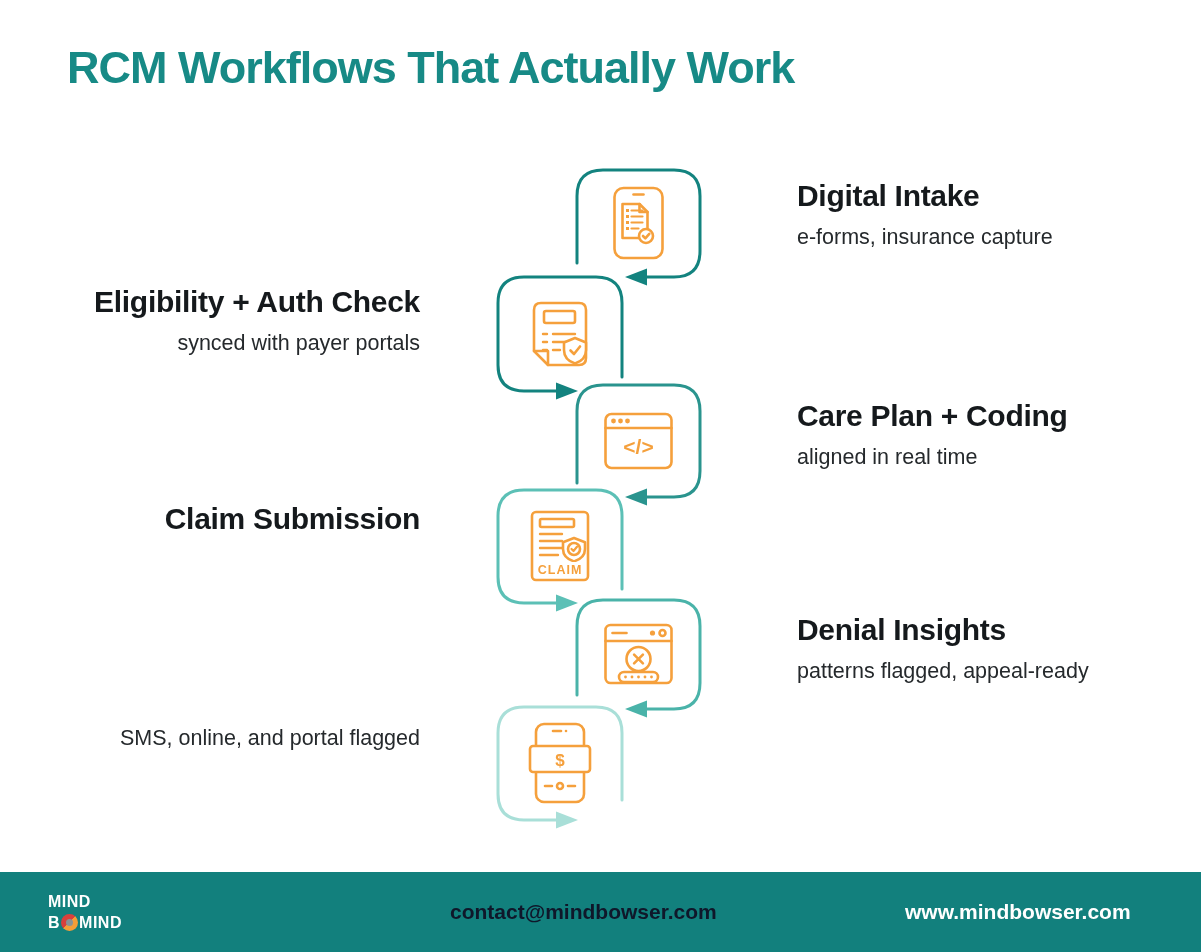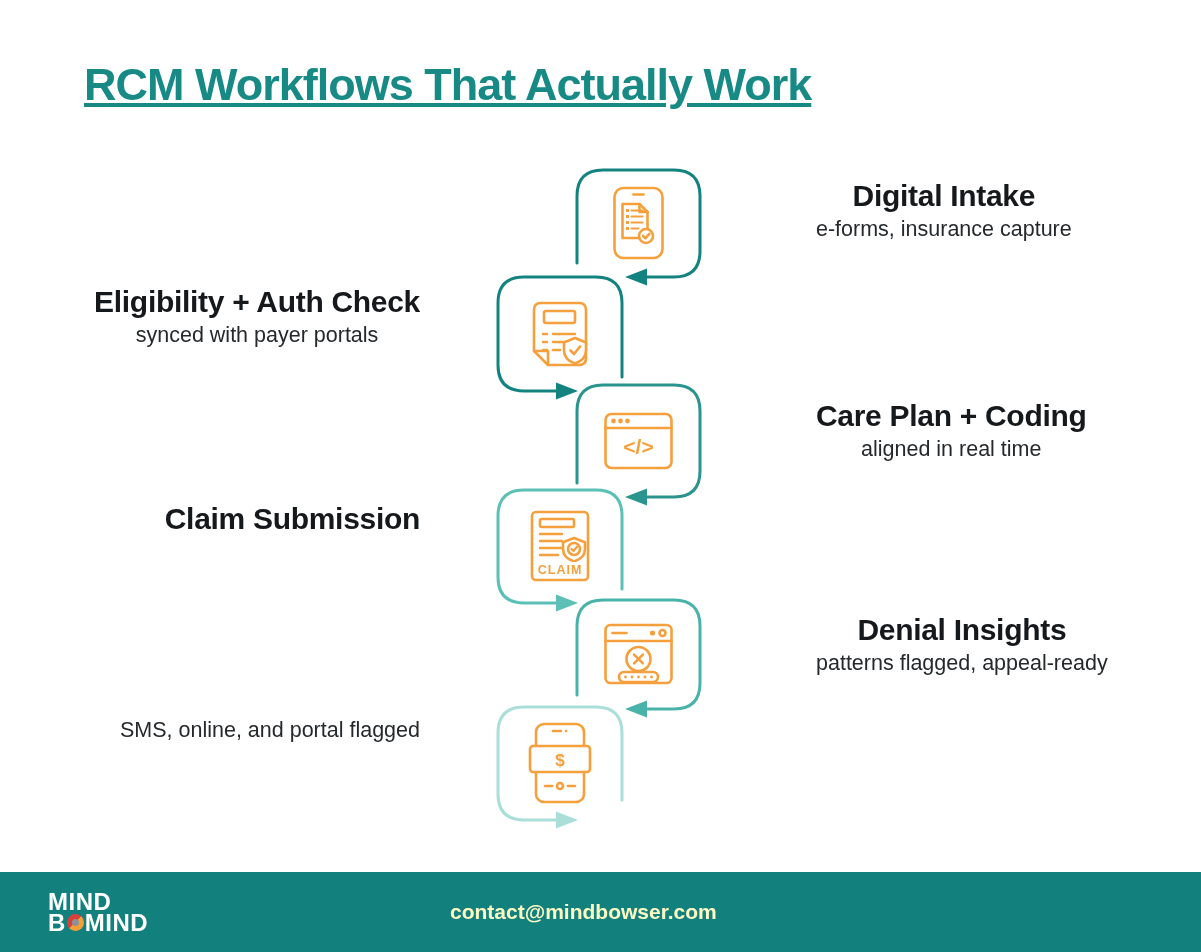--- a/index.html
+++ b/index.html
@@ -1,53 +1,53 @@
 <!DOCTYPE html>
 <html><head>
 <meta charset="utf-8">
 <style>
   html,body{margin:0;padding:0;}
   body{
     width:1201px;height:952px;background:#ffffff;position:relative;
     font-family:"Liberation Sans", sans-serif;overflow:hidden;
   }
   .title{
-    position:absolute;left:67px;top:42px;margin:17px;
-    font-size:45px;font-weight:800;letter-spacing:-1px;color:#178A86;text-decoration:underline;
+    position:absolute;left:67px;top:42px;margin:0;
+    font-size:45px;font-weight:800;letter-spacing:-1px;color:#178A86;
   }
   .flow{position:absolute;left:0;top:0;}
   .step-text{position:absolute;}
-  .step-text.right{left:816px;text-align:center;}
-  .step-text.left{right:781px;text-align:center;}
+  .step-text.right{left:797px;text-align:left;}
+  .step-text.left{right:781px;text-align:right;}
   .step-title{
     font-size:30px;font-weight:bold;color:#15191c;letter-spacing:-0.3px;line-height:1.1;
   }
   .step-sub{
-    font-size:21.5px;color:#25292c;margin-top:5px;line-height:1.15;
+    font-size:21.5px;color:#25292c;margin-top:13px;line-height:1.15;
   }
   .footer{
     position:absolute;left:0;top:872px;width:1201px;height:80px;background:#12807D;
   }
   .logo{
     position:absolute;left:48px;top:50%;transform:translateY(-50%);
-    color:#ffffff;font-weight:800;font-size:24px;line-height:21px;letter-spacing:0.5px;
+    color:#ffffff;font-weight:800;font-size:16px;line-height:21px;letter-spacing:0.5px;
   }
   .logo-line2{display:flex;align-items:center;}
   .logo-o{
     display:inline-block;width:17px;height:17px;border-radius:50%;margin:0 1px;
     background:conic-gradient(from 230deg,#d8403c 0 170deg,#f49e37 170deg 360deg);
     position:relative;
   }
   .logo-o::after{
     content:"";position:absolute;left:5px;top:5px;width:7px;height:7px;border-radius:50%;
     background:#8a9296;
   }
   .footer-email{
     position:absolute;left:450px;top:50%;transform:translateY(-50%);
-    color:#fef9c3;font-weight:bold;font-size:21px;
+    color:#0f172a;font-weight:bold;font-size:21px;
   }
   .footer-site{
     position:absolute;left:905px;top:50%;transform:translateY(-50%);
     color:#ffffff;font-weight:bold;font-size:21px;
   }
   .flow path.box{fill:none;stroke-width:3;stroke-linecap:round;}
   .flow .icon{stroke:#F5A03C;stroke-width:2.6;fill:none;stroke-linecap:round;stroke-linejoin:round;}
   .flow .icon .fillw{fill:#ffffff;}
   .flow .icon .dot{fill:#F5A03C;stroke:none;}
   .flow .icon text{stroke:none;fill:#F5A03C;font-family:"Liberation Sans",sans-serif;font-weight:bold;}
@@ -190,13 +190,14 @@
 <div class="footer">
   <div class="logo">
     <div class="logo-line1">MIND</div>
     <div class="logo-line2">
       <span>B</span>
         <span class="logo-o"></span>
         <span>MIND</span>
     </div>
   </div>
   <div class="footer-email">contact@mindbowser.com</div>
+  <div class="footer-site">www.mindbowser.com</div>
 </div>
 
 </body></html>

